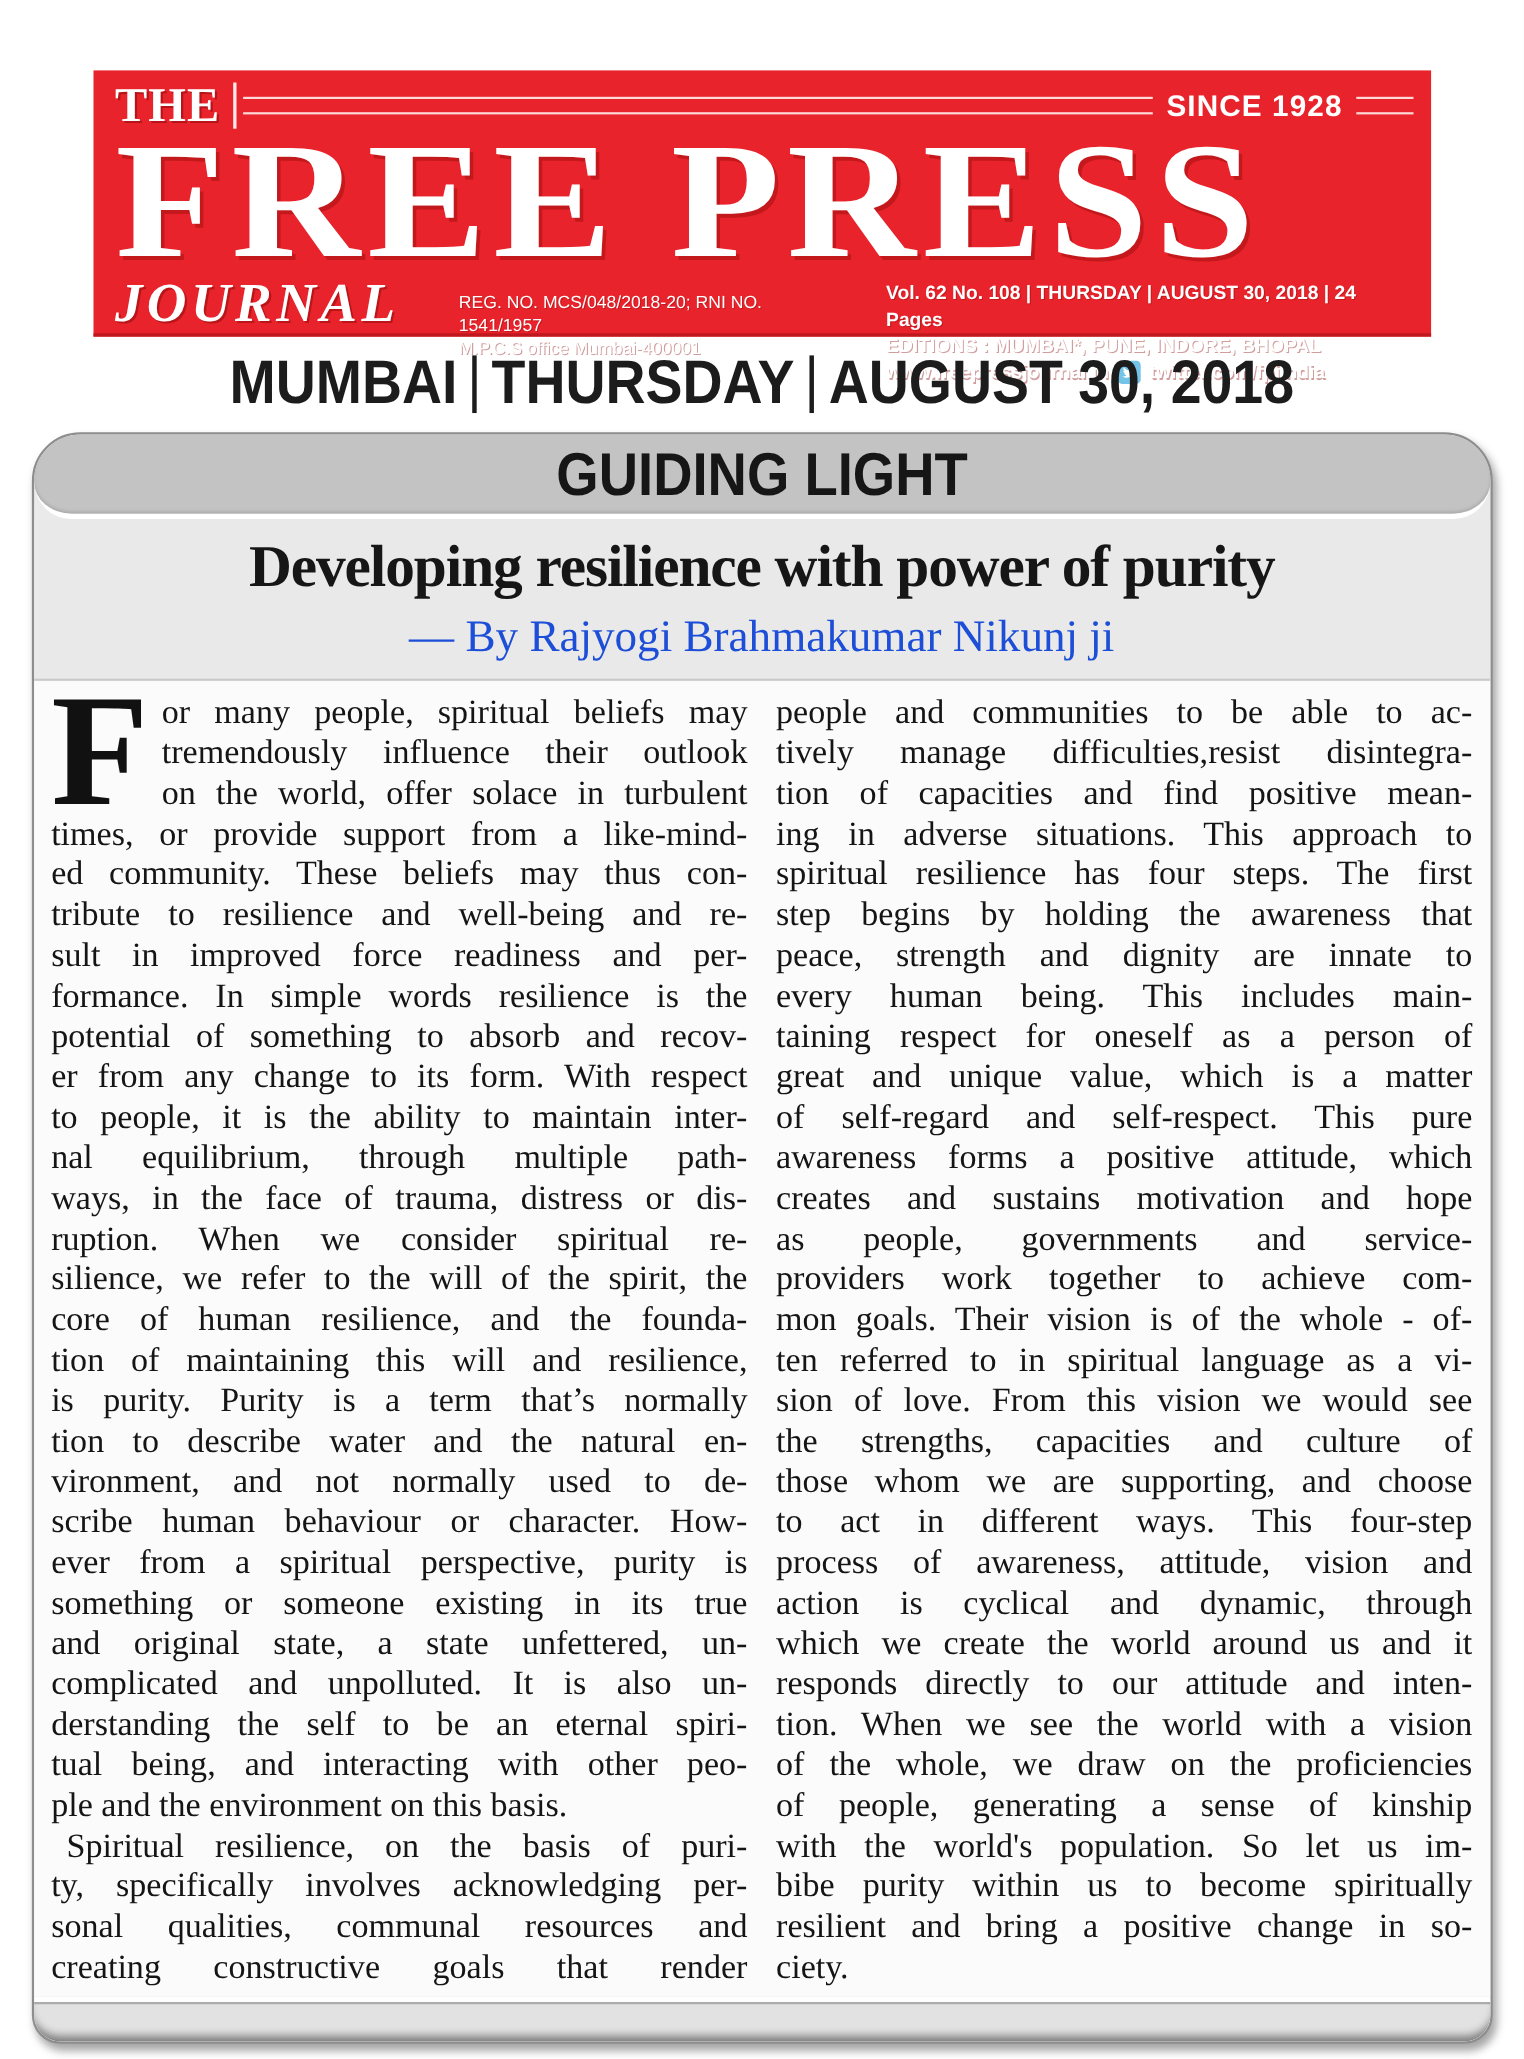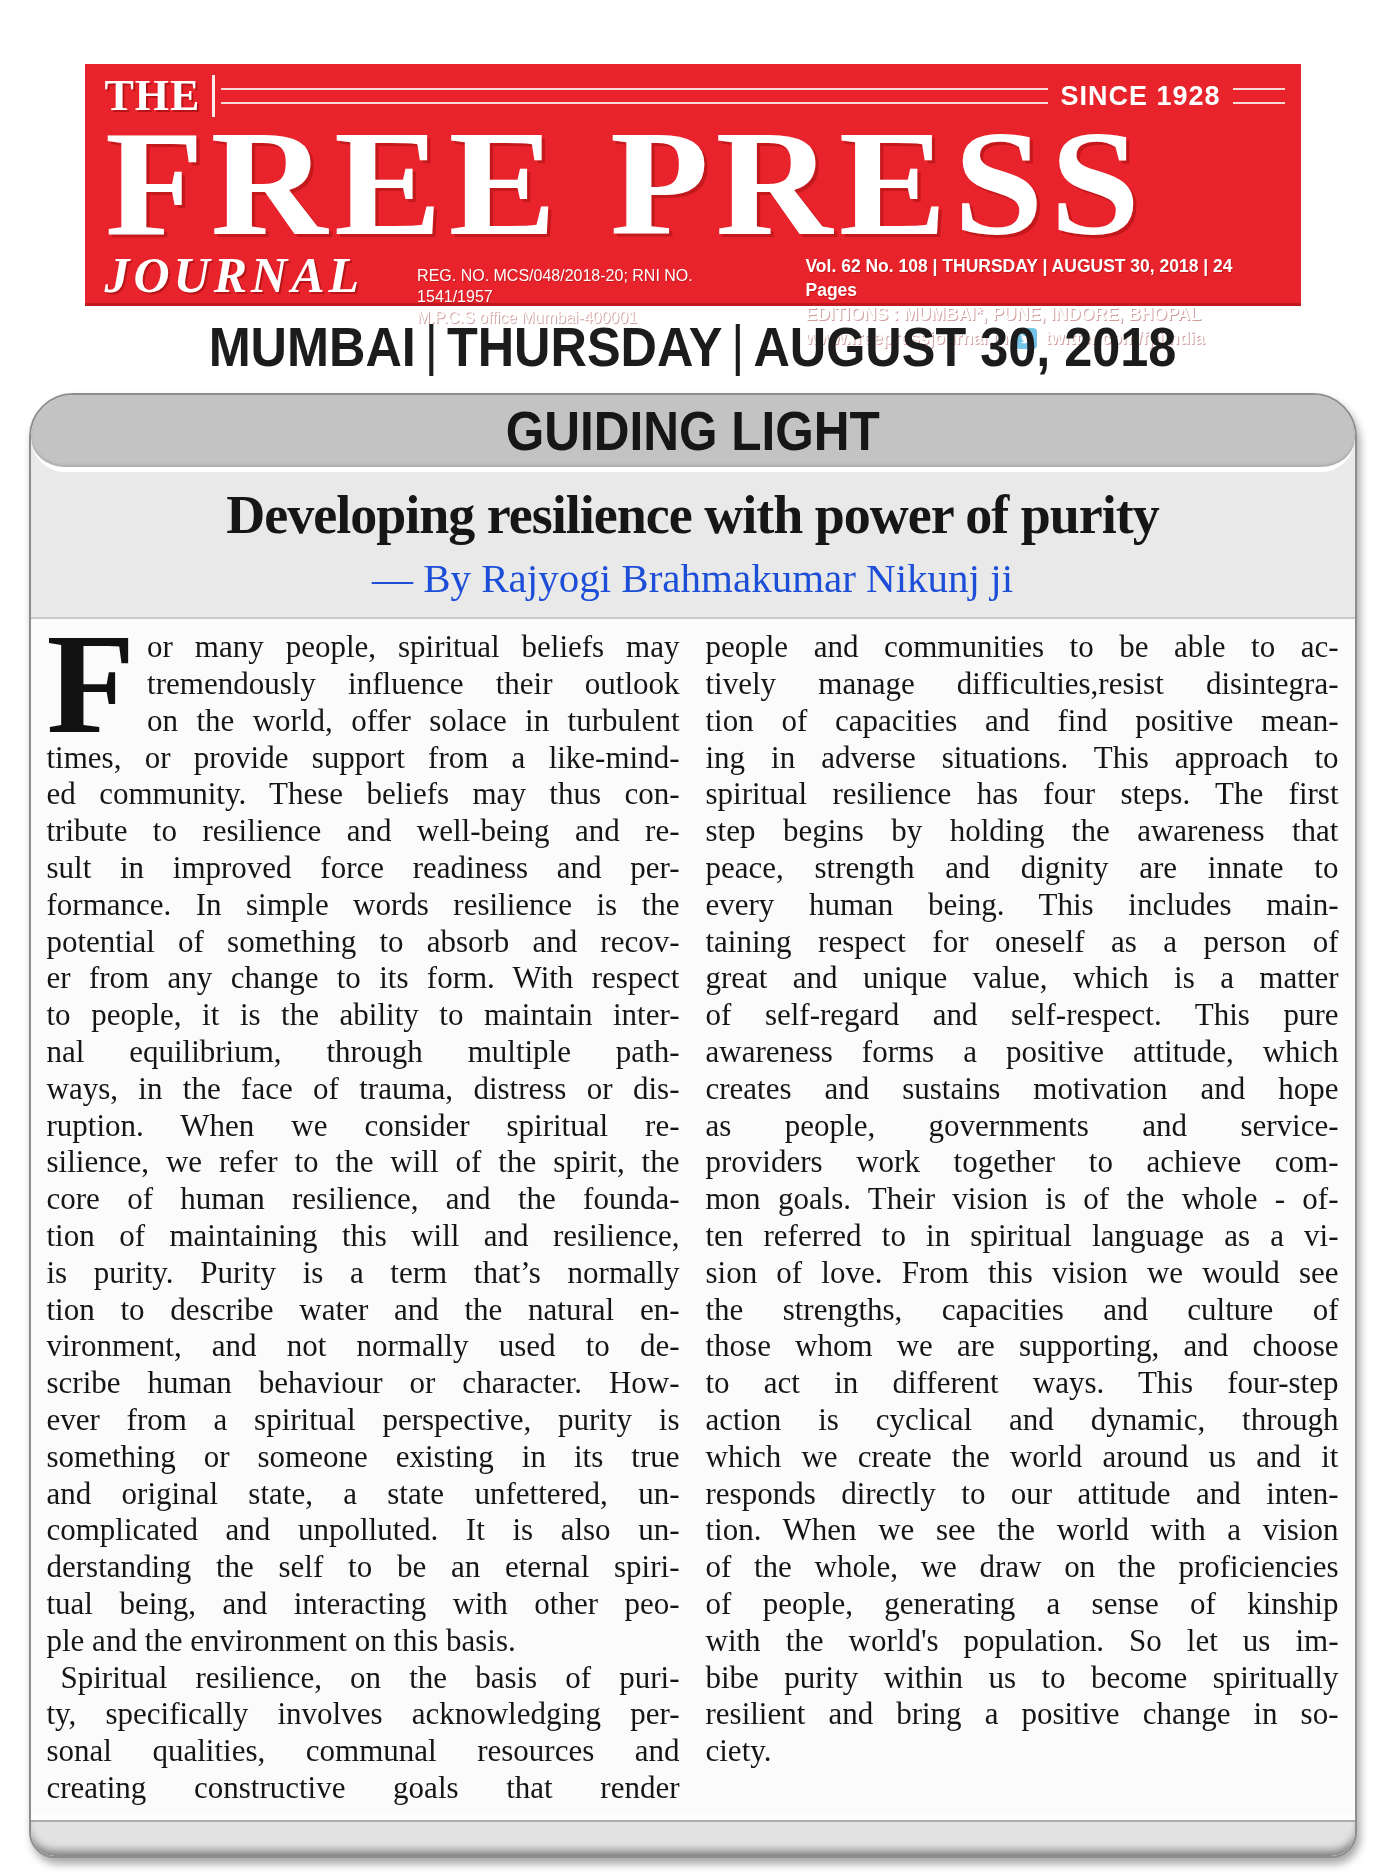--- a/index.html
+++ b/index.html
@@ -253,20 +253,21 @@
           <div class="ln">awareness forms a positive attitude, which</div>
           <div class="ln">creates and sustains motivation and hope</div>
           <div class="ln">as people, governments and service-</div>
           <div class="ln">providers work together to achieve com-</div>
           <div class="ln">mon goals. Their vision is of the whole - of-</div>
           <div class="ln">ten referred to in spiritual language as a vi-</div>
           <div class="ln">sion of love. From this vision we would see</div>
           <div class="ln">the strengths, capacities and culture of</div>
           <div class="ln">those whom we are supporting, and choose</div>
           <div class="ln">to act in different ways. This four-step</div>
+          <div class="ln">process of awareness, attitude, vision and</div>
           <div class="ln">action is cyclical and dynamic, through</div>
           <div class="ln">which we create the world around us and it</div>
           <div class="ln">responds directly to our attitude and inten-</div>
           <div class="ln">tion. When we see the world with a vision</div>
           <div class="ln">of the whole, we draw on the proficiencies</div>
           <div class="ln">of people, generating a sense of kinship</div>
           <div class="ln">with the world's population. So let us im-</div>
           <div class="ln">bibe purity within us to become spiritually</div>
           <div class="ln">resilient and bring a positive change in so-</div>
           <div class="ln">ciety.</div>

